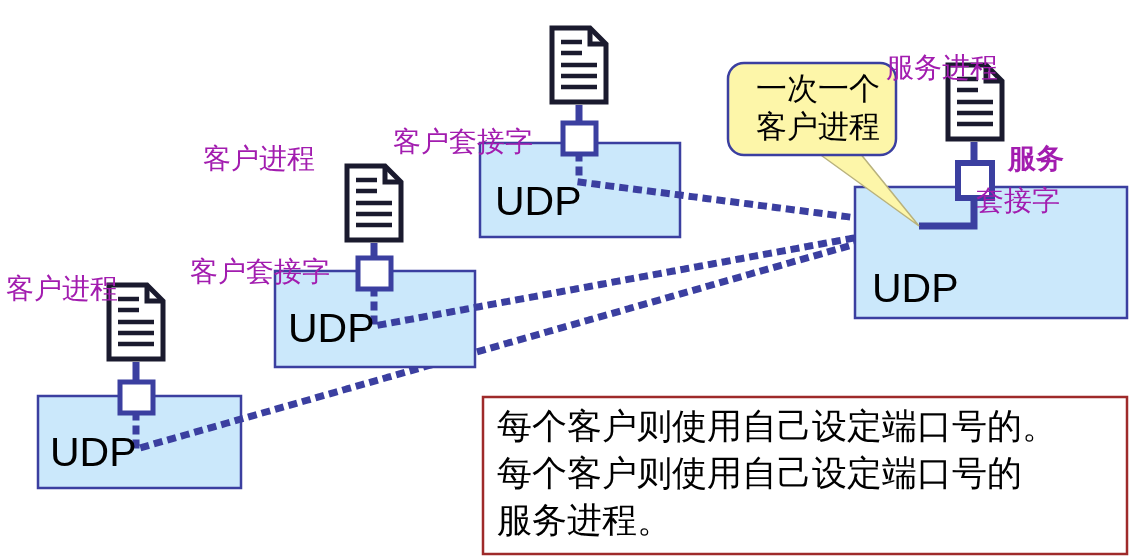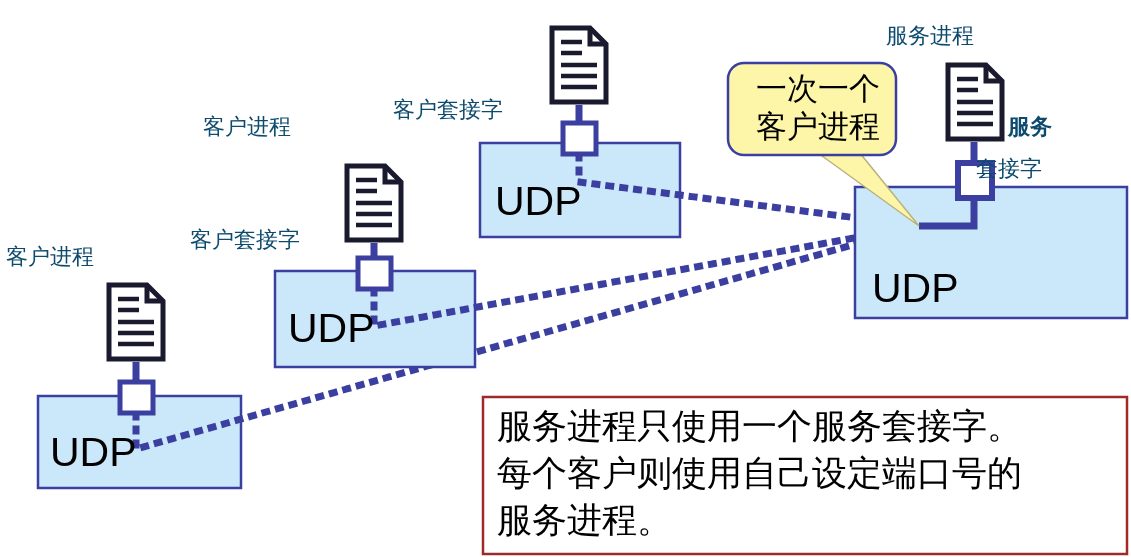--- a/index.html
+++ b/index.html
@@ -19,25 +19,26 @@
   }
   .svg-layer {
     position: absolute;
     left: 0;
     top: 0;
     width: 1131px;
     height: 557px;
   }
   .label {
     position: absolute;
-    color: #0c4a6e;
-    font-size: 22px;
+    color: #a21caf;
+    font-size: 28px;
     line-height: 37px;
     white-space: pre;
     letter-spacing: 0px;
+    margin-top: 32px;
   }
   .udp-text {
     position: absolute;
     color: #000000;
     font-size: 41px;
     line-height: 33px;
     white-space: pre;
   }
   .callout-text {
     position: absolute;
@@ -143,17 +144,17 @@
   <div class="udp-text" style="left:495px; top:185px;">UDP</div>
 
   <div class="label" style="left:886px; top:17px;">服务进程</div>
   <div class="label" style="left:1008px; top:108px;font-weight:bold;">服务</div>
   <div class="label" style="left:976px; top:150px;">套接字</div>
   <div class="udp-text" style="left:872px; top:272px;">UDP</div>
 
   <div class="callout-text" style="left:728px; top:70px;">一次一个</div>
   <div class="callout-text" style="left:728px; top:108px;">客户进程</div>
 
-  <div class="note-text" style="left:497px; top:404px;">服务进程只使用一个服务套接字。</div>
+  <div class="note-text" style="left:497px; top:404px;">每个客户则使用自己设定端口号的。</div>
   <div class="note-text" style="left:497px; top:451px;">每个客户则使用自己设定端口号的</div>
   <div class="note-text" style="left:497px; top:498px;">服务进程。</div>
 
 </div>
 
 </body></html>

